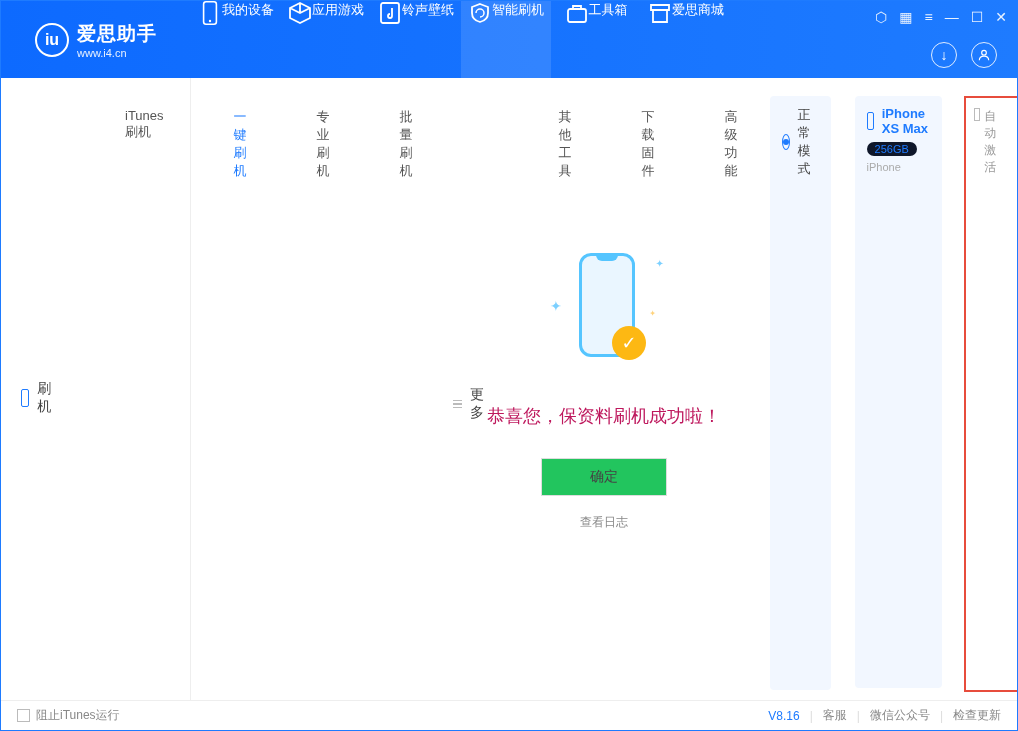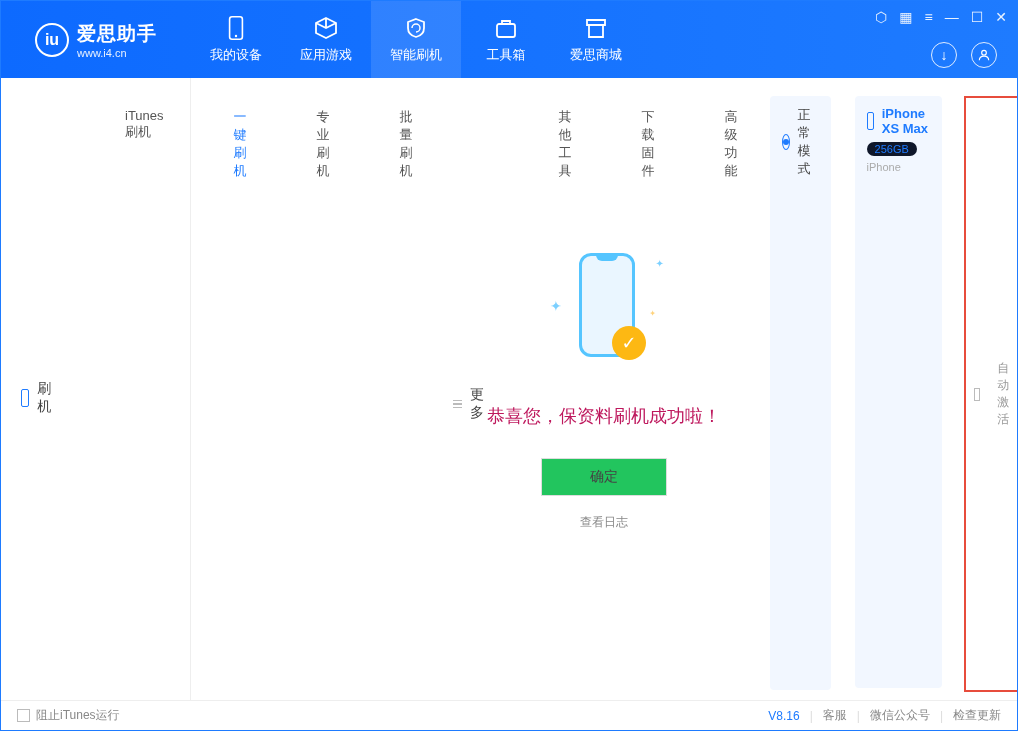--- a/index.html
+++ b/index.html
@@ -5,21 +5,21 @@
 * { margin: 0; padding: 0; box-sizing: border-box; font-family: "Microsoft YaHei", sans-serif; }
 body { background: #fff; width: 1018px; height: 731px; overflow: hidden; border: 1px solid #1e7bff; }
 
 
 .header { height: 77px; background: linear-gradient(to right, #0d6aff, #1e7bff); display: flex; align-items: center; color: #fff; position: relative; }
 .logo-block { display: flex; align-items: center; padding: 0 34px; min-width: 190px; }
 .logo-circle { width: 34px; height: 34px; border: 2.5px solid #fff; border-radius: 50%; display: flex; align-items: center; justify-content: center; font-weight: bold; font-size: 16px; margin-right: 8px; }
 .logo-text .name { font-size: 19px; font-weight: bold; letter-spacing: 1px; }
 .logo-text .url { font-size: 11px; opacity: 0.9; }
 .nav { display: flex; height: 100%; }
-.nav-item { width: 90px; display: flex; flex-direction: column; align-items: center; justify-content: center; cursor: pointer; position: relative; }
+.nav-item { width: 90px; display: flex; flex-direction: row; justify-content: center; cursor: pointer; position: relative; }
 .nav-item.active { background: rgba(255,255,255,0.12); }
 .nav-item .icon { width: 24px; height: 24px; margin-bottom: 6px; display: flex; align-items: center; justify-content: center; }
 .nav-item .label { font-size: 13px; }
 .window-controls { position: absolute; right: 10px; top: 8px; display: flex; gap: 12px; font-size: 14px; }
 .window-controls span { cursor: pointer; opacity: 0.9; }
 .header-right-icons { position: absolute; right: 20px; bottom: 10px; display: flex; gap: 14px; }
 .circle-icon { width: 26px; height: 26px; border: 1.8px solid rgba(255,255,255,0.85); border-radius: 50%; display: flex; align-items: center; justify-content: center; font-size: 14px; cursor: pointer; }
 
 
 .body-wrap { display: flex; height: calc(100% - 77px - 30px); }
@@ -29,21 +29,21 @@
 .side-item.active { color: #1e7bff; }
 .device-panel { margin: 0 12px 10px; background: #f2f7ff; border-radius: 4px; padding: 10px 12px; }
 .device-mode { display: flex; align-items: center; gap: 8px; font-size: 13px; color: #444; }
 .device-mode .dot { width: 16px; height: 16px; border: 1.5px solid #1e7bff; border-radius: 50%; display:flex; align-items:center; justify-content:center; }
 .device-mode .dot::after { content:""; width:6px; height:6px; background:#1e7bff; border-radius:50%; }
 .device-info { margin: 0 12px 12px; background: #f2f7ff; border-radius: 4px; padding: 10px 12px; }
 .device-info .devname { font-size: 13px; color: #1e7bff; font-weight: bold; display:flex; align-items:center; gap:8px;}
 .device-info .cap { display:inline-block; background:#0f172a; color:#1e7bff; font-size:11px; padding:1px 8px; border-radius:10px; margin-top:6px; }
 .device-info .subtype { font-size:11px; color:#aaa; margin-top:4px; }
 .checkbox-row { border: 2px solid #e74c3c; margin: 0 10px 8px; padding: 10px 8px; display:flex; gap:14px; font-size:12px; color:#999; }
-.checkbox-row label { display:flex; align-items:center; gap:17px; cursor:pointer; }
+.checkbox-row label { display:flex; gap:4px; cursor:pointer; }
 .chk { width:13px; height:13px; border:1px solid #bbb; background:#fff; }
 
 
 .main { flex: 1; display: flex; flex-direction: column; align-items: center; justify-content: center; position: relative; }
 .phone-illustration { width: 120px; height: 130px; position: relative; margin-bottom: 26px; }
 .phone-body { position:absolute; left:35px; top:5px; width:56px; height:104px; border:3px solid #55c5ff; border-radius:12px; background:#eaf6ff; }
 .phone-notch { position:absolute; left:52px; top:5px; width:22px; height:8px; background:#55c5ff; border-radius:0 0 6px 6px; }
 .check-badge { position:absolute; right:18px; bottom:18px; width:34px; height:34px; background:#fdb813; border-radius:50%; display:flex; align-items:center; justify-content:center; color:#fff; font-size:18px; }
 .sparkle { position:absolute; color:#7cd0ff; font-size:14px; }
 .main-msg { font-size: 18px; color: #be185d; margin-bottom: 30px; }
@@ -85,20 +85,29 @@
         </div>
       <div class="label">我的设备</div>
     </div>
     <div class="nav-item">
       <div class="icon">
           <svg class="svg-icon" width="24" height="24" viewBox="0 0 24 24">
             <path d="M12 2 L22 7 L22 17 L12 22 L2 17 L2 7 Z M12 2 L12 12 M2 7 L12 12 L22 7" fill="none" stroke="#fff" stroke-width="1.8"></path>
           </svg>
         </div>
       <div class="label">应用游戏</div>
+    </div>
+    <div class="nav-item">
+      <div class="icon">
+          <svg class="svg-icon" width="22" height="24" viewBox="0 0 22 24">
+            <rect x="2" y="2" width="18" height="20" rx="2" fill="none" stroke="#fff" stroke-width="1.8"></rect>
+            <path d="M13 7 L13 15 A2 2 0 1 1 11 13" fill="none" stroke="#fff" stroke-width="1.8"></path>
+          </svg>
+        </div>
+      <div class="label">铃声壁纸</div>
     </div>
     <div class="nav-item active">
       <div class="icon">
           <svg class="svg-icon" width="24" height="24" viewBox="0 0 24 24">
             <path d="M12 3 L20 6 L20 12 C20 17 16 20 12 21 C8 20 4 17 4 12 L4 6 Z" fill="none" stroke="#fff" stroke-width="1.8"></path>
             <path d="M8 12 A4 4 0 1 1 12 16" fill="none" stroke="#fff" stroke-width="1.5"></path>
           </svg>
         </div>
       <div class="label">智能刷机</div>
     </div>

